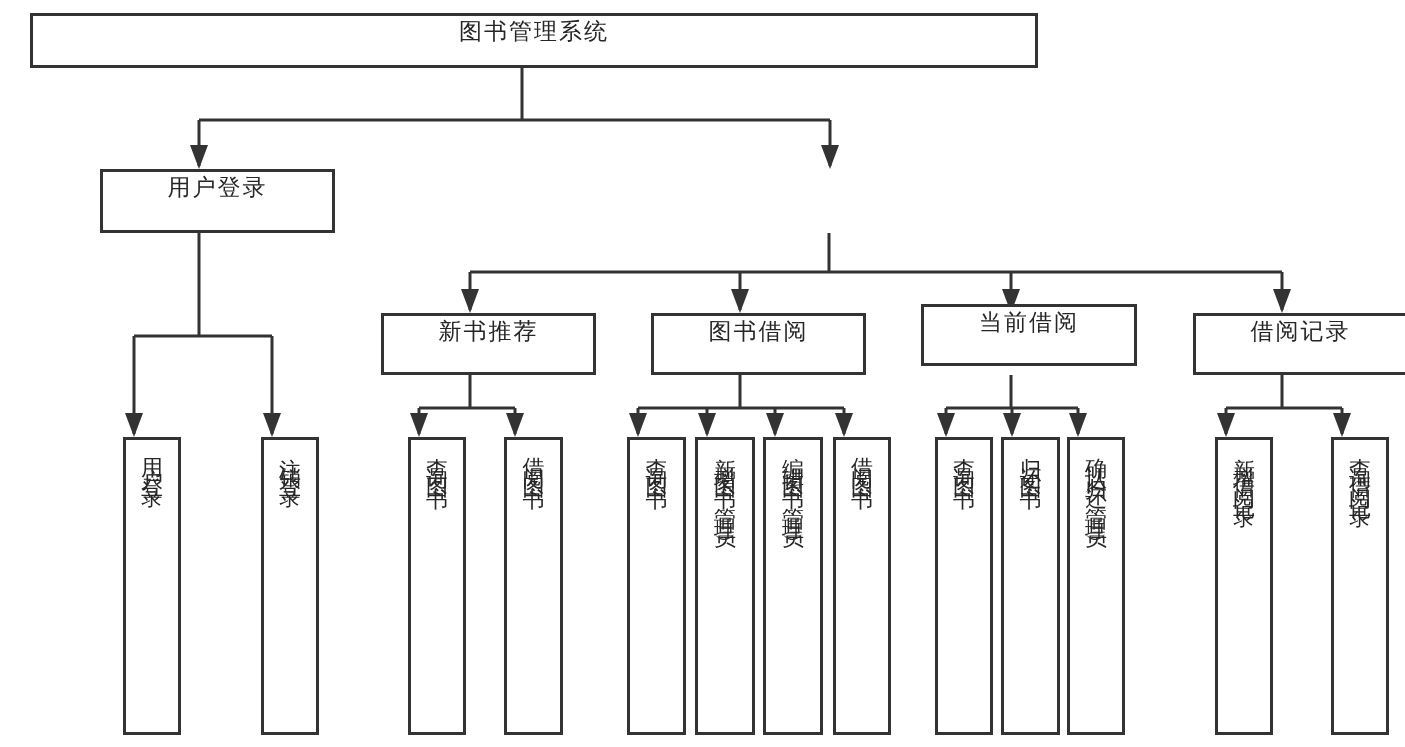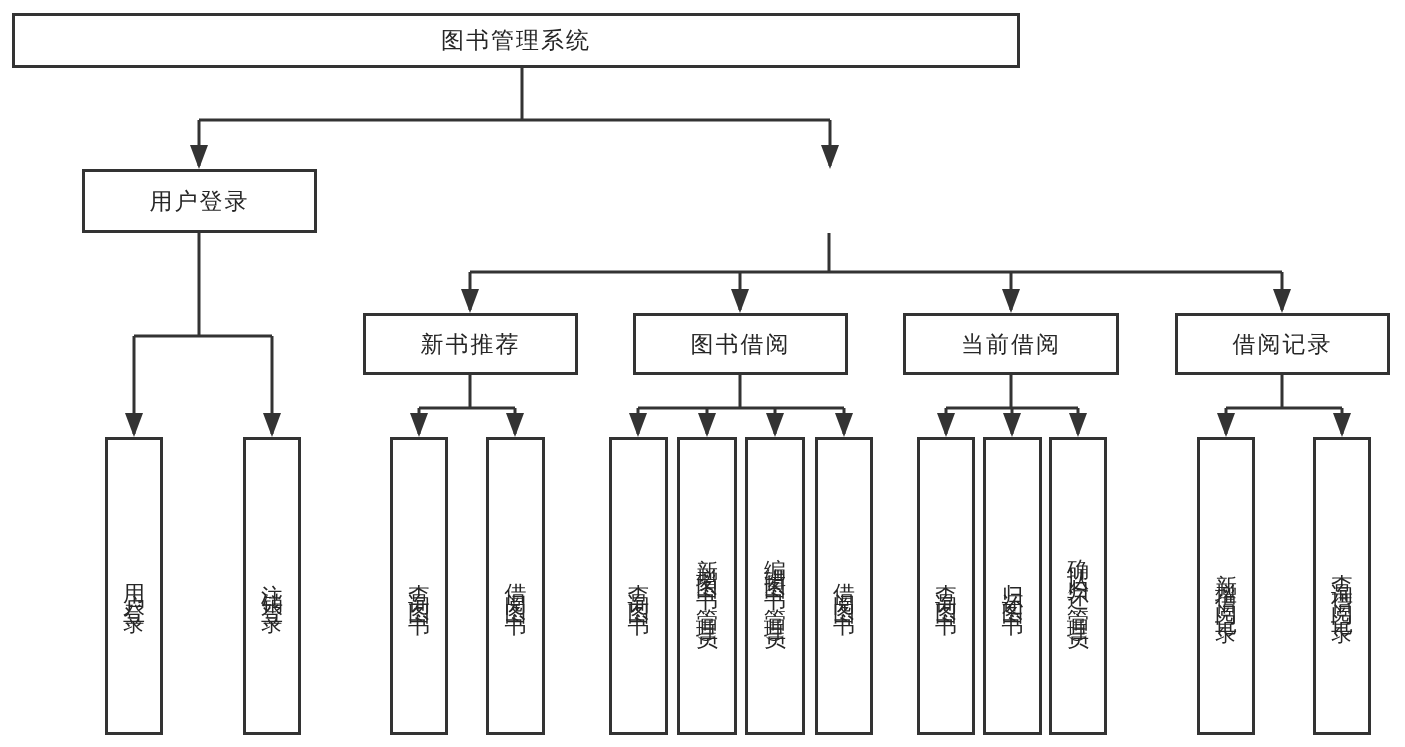--- a/index.html
+++ b/index.html
@@ -21,23 +21,24 @@
   .wires path.conn { stroke: var(--line); stroke-width: 3; fill: none; }
   .wires line.conn { stroke: var(--line); stroke-width: 3; fill: none; }
   .wires marker path { fill: var(--line); }
   .box {
     position: absolute;
     z-index: 2;
     box-sizing: border-box;
     background: var(--background);
     border: 3px solid var(--line);
     display: flex;
-    align-items: center;
+    align-items: flex-start;
     justify-content: center;
     color: var(--text);
+    margin-left: 18px;
   }
   .h { font-size: 23px; letter-spacing: 2px; white-space: nowrap; }
   .v span {
     writing-mode: vertical-rl;
     text-orientation: mixed;
     font-size: 22px;
     letter-spacing: 10px;
     line-height: 1;
     white-space: nowrap;
   }
@@ -107,21 +108,21 @@
   <div class="box h" style="left:82px; top:169px; width:235px; height:64px;">
     <span>用户登录</span>
   </div>
 
   <div class="box h" style="left:363px; top:313px; width:215px; height:62px;">
     <span>新书推荐</span>
   </div>
   <div class="box h" style="left:633px; top:313px; width:215px; height:62px;">
     <span>图书借阅</span>
   </div>
-  <div class="box h" style="left:903px; top:313px; width:216px; height:62px;">
+  <div class="box h" style="left:903px; top:304px; width:216px; height:62px;">
     <span>当前借阅</span>
   </div>
   <div class="box h" style="left:1175px; top:313px; width:215px; height:62px;">
     <span>借阅记录</span>
   </div>
 
   <div class="box v leaf" style="left:105px; width:58px;">
     <span>用户登录</span>
   </div>
   <div class="box v leaf" style="left:243px; width:58px;">

